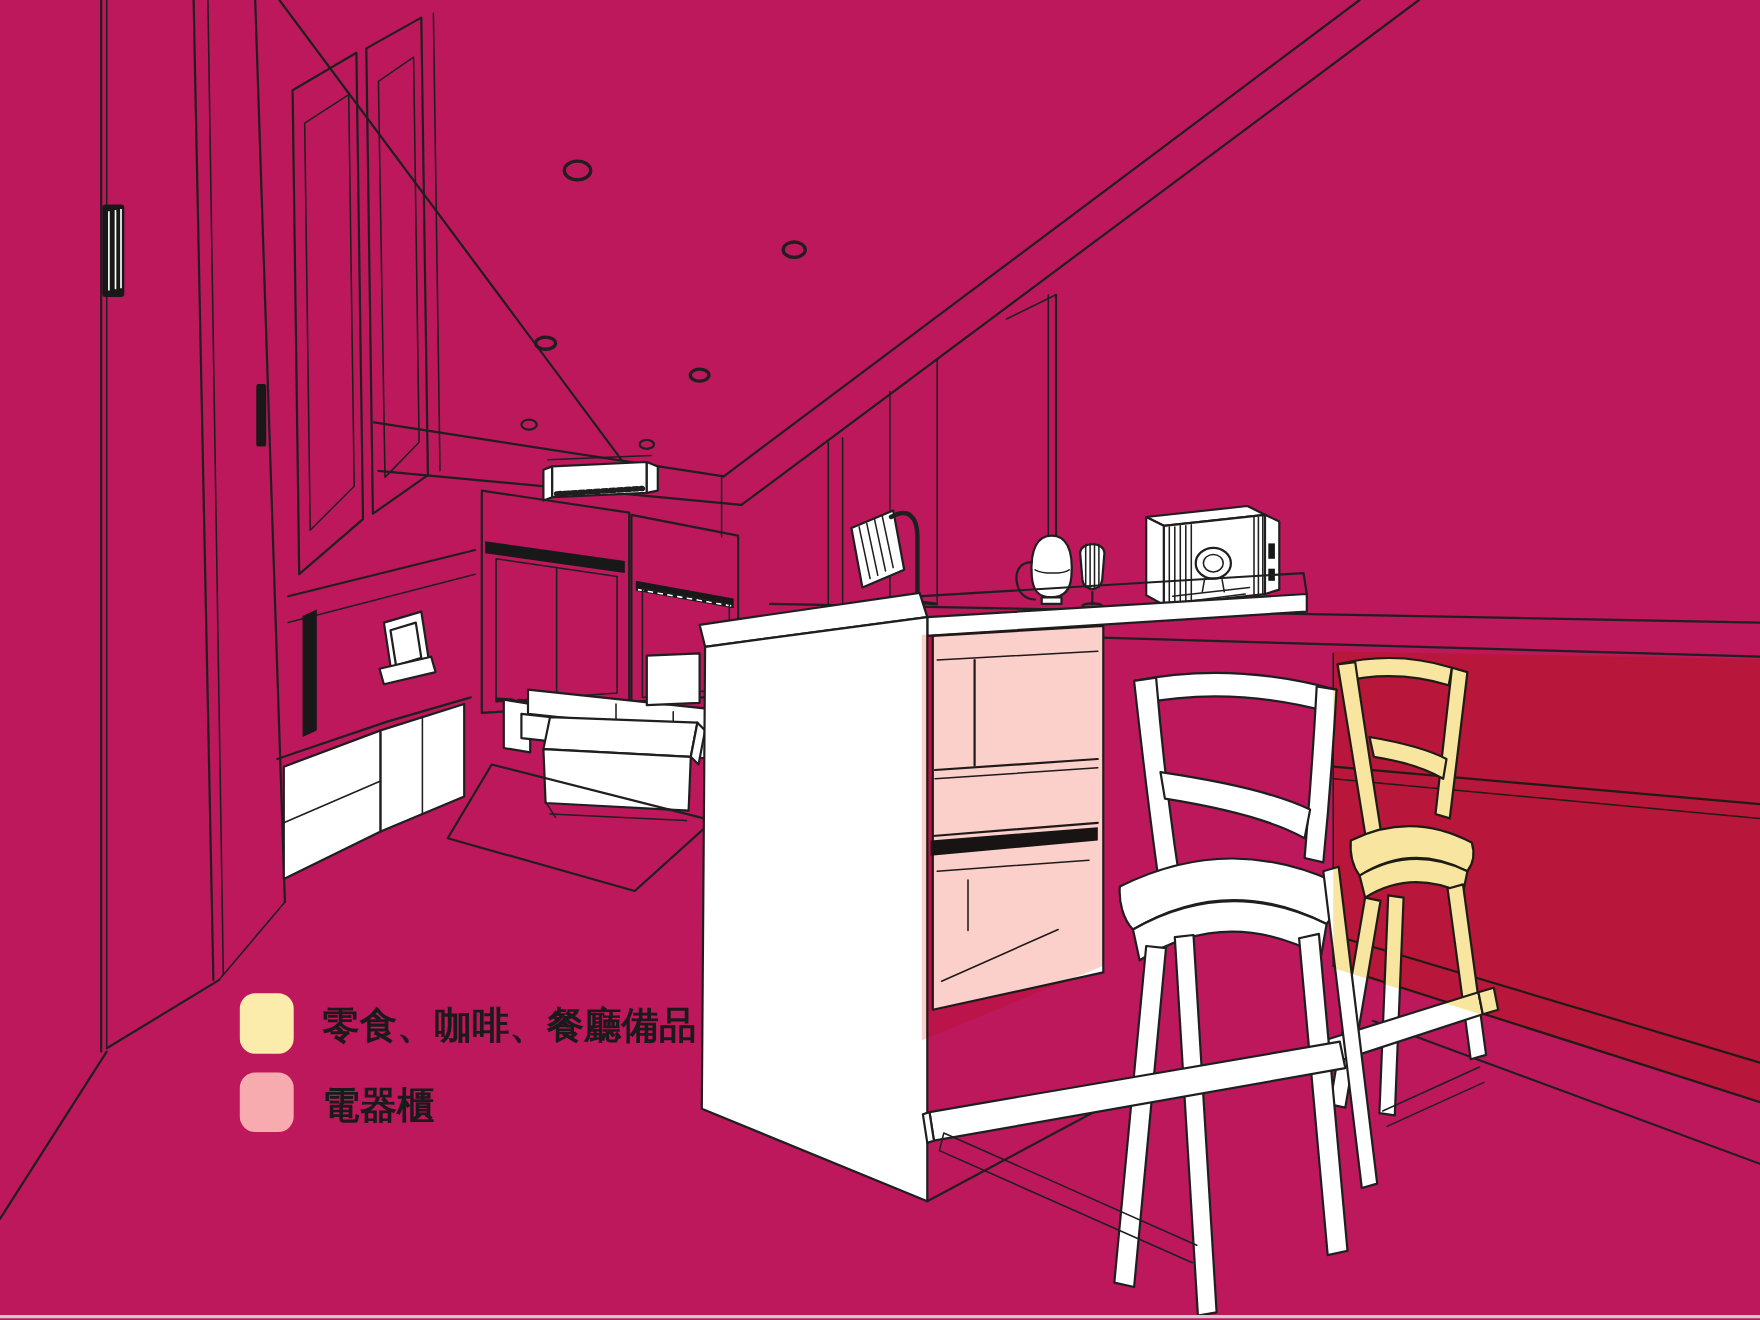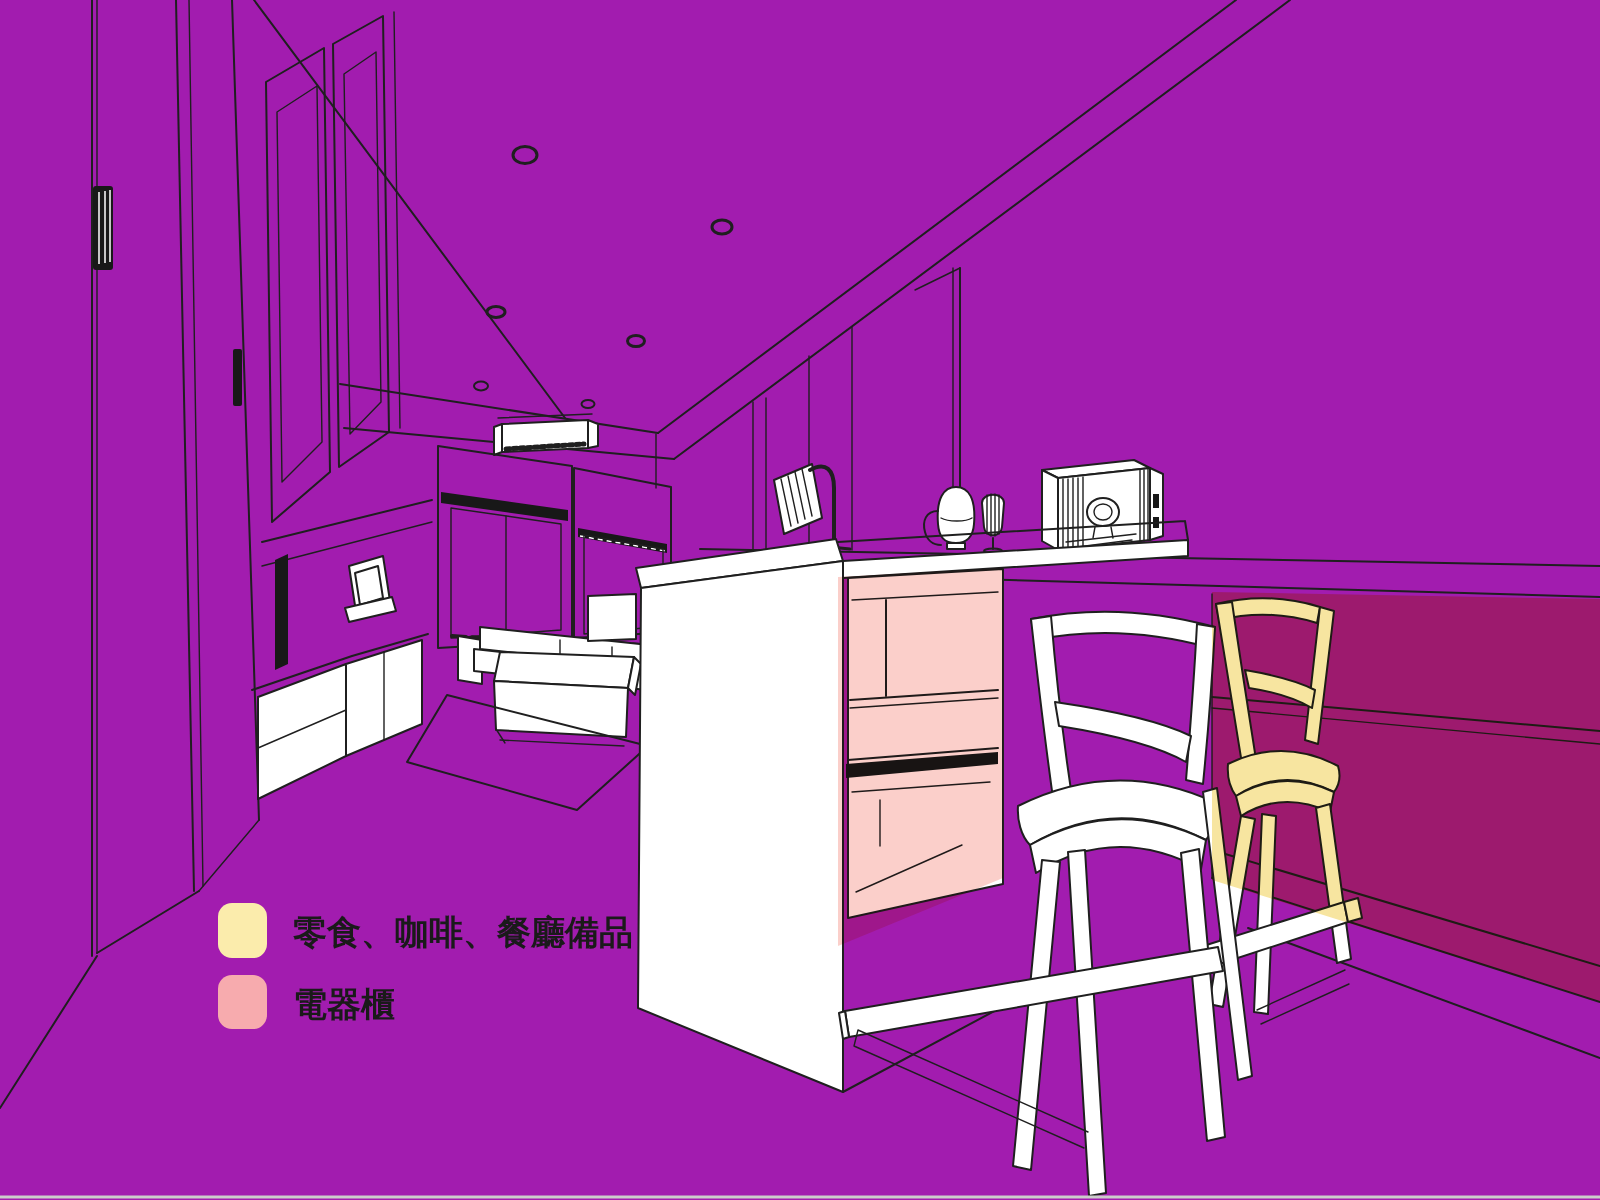--- a/index.html
+++ b/index.html
@@ -1,16 +1,16 @@
 <!DOCTYPE html>
 <html><head>
 <meta charset="utf-8">
 <style>
   html,body{margin:0;padding:0;background:#ffffff;}
-  .stage{width:1600px;height:1200px;position:relative;background:#a21caf;overflow:hidden;}
+  .stage{width:1600px;height:1200px;position:relative;background:#be185d;overflow:hidden;}
   svg{display:block;}
   .ln{fill:none;stroke:#1f1f1f;stroke-width:2;stroke-linecap:round;stroke-linejoin:round;}
   .thin{stroke-width:1.4;}
   .thick{stroke-width:3;}
   .wf{fill:#ffffff;stroke:#1f1f1f;stroke-width:2;stroke-linejoin:round;}
   .dk{fill:#181818;stroke:none;}
   .hatch{stroke:#ffffff;stroke-width:1.5;}
   .ov{mix-blend-mode:multiply;opacity:0.95;}
   .legend-label{font-family:"DejaVu Sans","Liberation Sans",sans-serif;font-size:34px;font-weight:700;fill:#1a1a1a;}
 </style>

